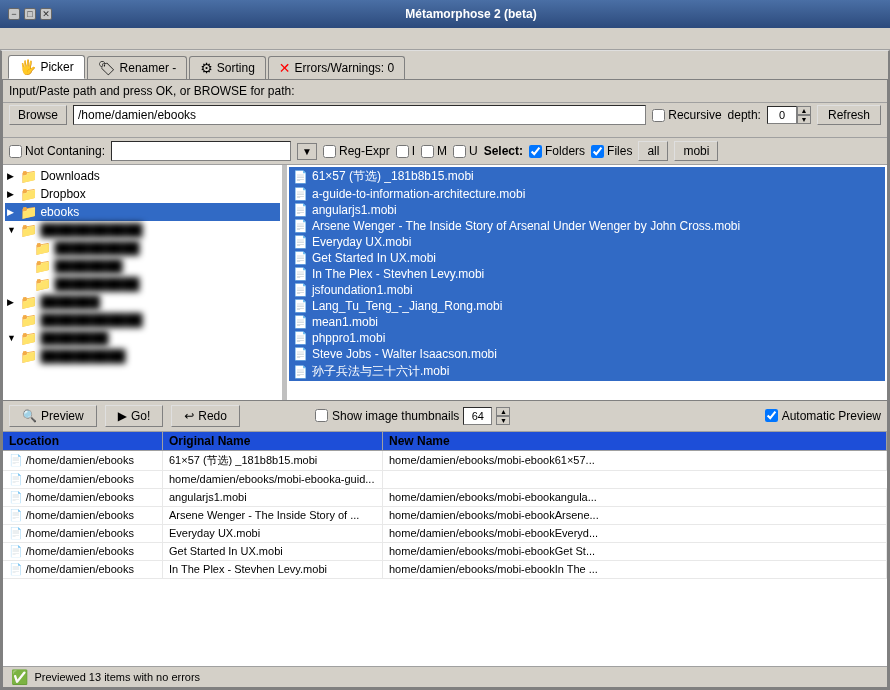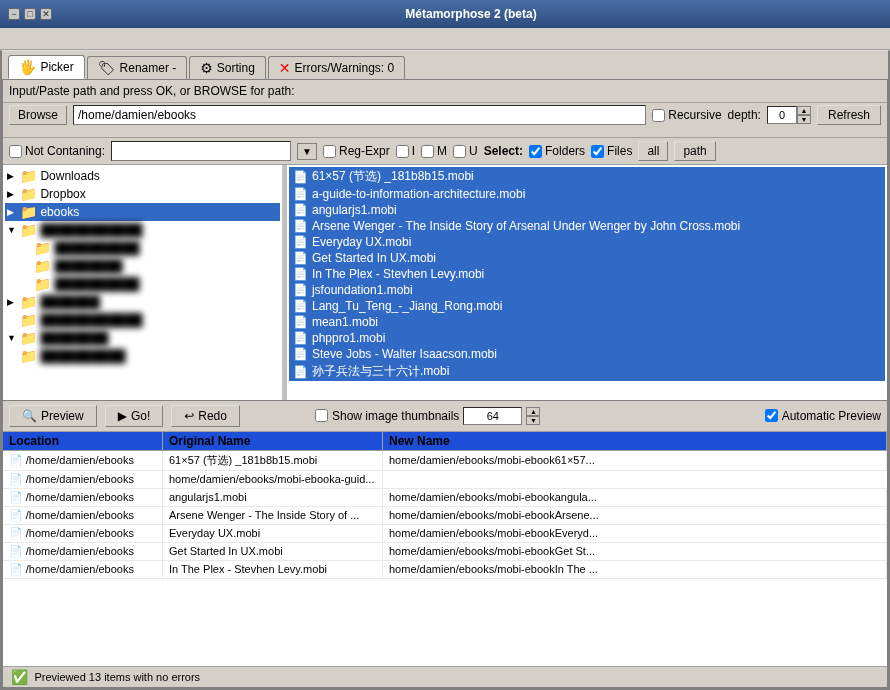--- a/index.html
+++ b/index.html
@@ -237,21 +237,21 @@
       gap: 4px;
       padding: 3px 12px;
       background: #d4d0c8;
       border: 1px solid #808080;
       cursor: pointer;
       font-size: 12px;
       border-top: 1px solid #dfdfdf;
       border-left: 1px solid #dfdfdf;
     }
     .thumbnail-check { display: flex; align-items: center; gap: 4px; margin-left: 20px; font-size: 12px; padding-left: 47px; }
-    .size-input { width: 59px; height: 18px; border: 1px inset #808080; font-size: 11px; text-align: center; }
+    .size-input { width: 29px; height: 18px; border: 1px inset #808080; font-size: 11px; text-align: center; }
     .auto-preview { display: flex; align-items: center; gap: 4px; margin-left: auto; font-size: 12px; }
     
     .results-table {
       flex: 1;
       background: white;
       overflow-y: auto;
       font-size: 12px;
     }
     .table-header {
       display: grid;
@@ -416,21 +416,21 @@
       <span class="select-label">Select:</span>
       <label class="checkbox-label">
         <input type="checkbox" checked="" style="">
         <span>Folders</span>
       </label>
       <label class="checkbox-label">
         <input type="checkbox" checked="" style="">
         <span>Files</span>
       </label>
       <button class="browse-btn">all</button>
-      <button class="browse-btn">path</button>
+      <button class="browse-btn">mobi</button>
     </div>
 
     <div class="file-browser">
 
       <div class="folder-tree">
 
         <div class="tree-item">
           <span class="tree-arrow">▶</span>
           <span class="folder-icon">📁</span>
           <span>Downloads</span>

